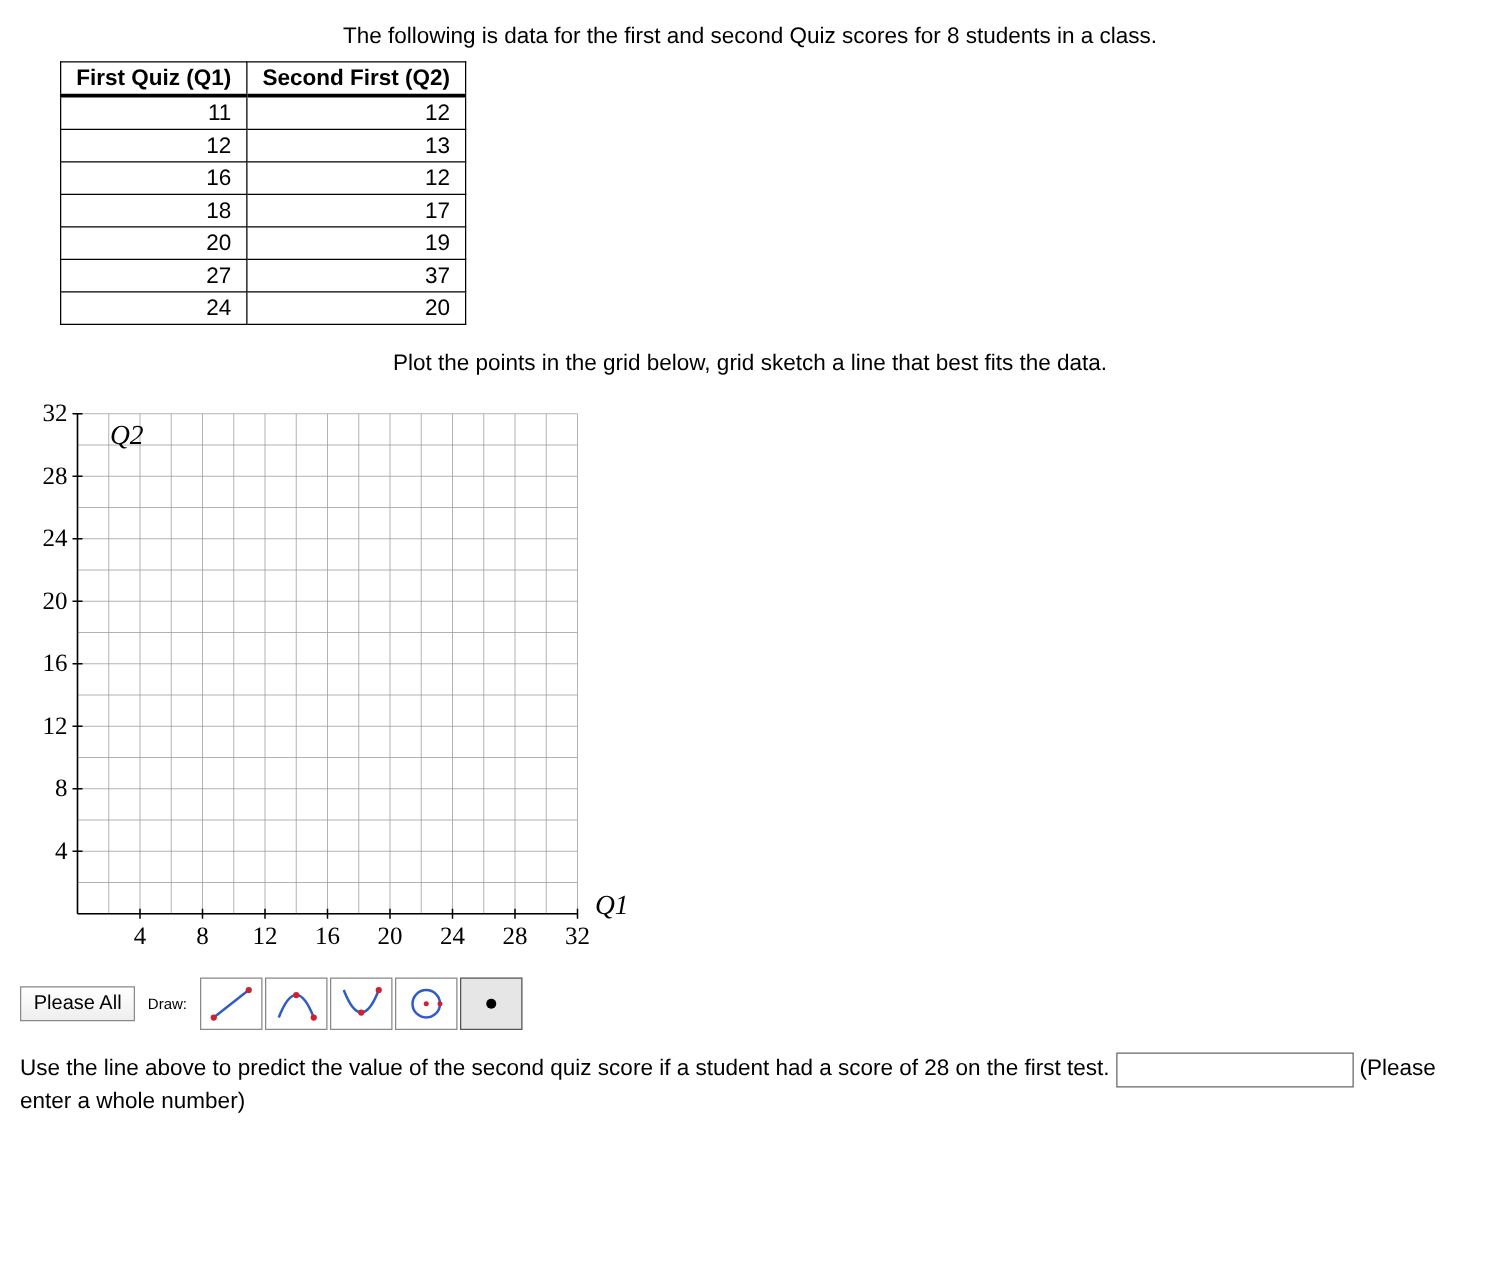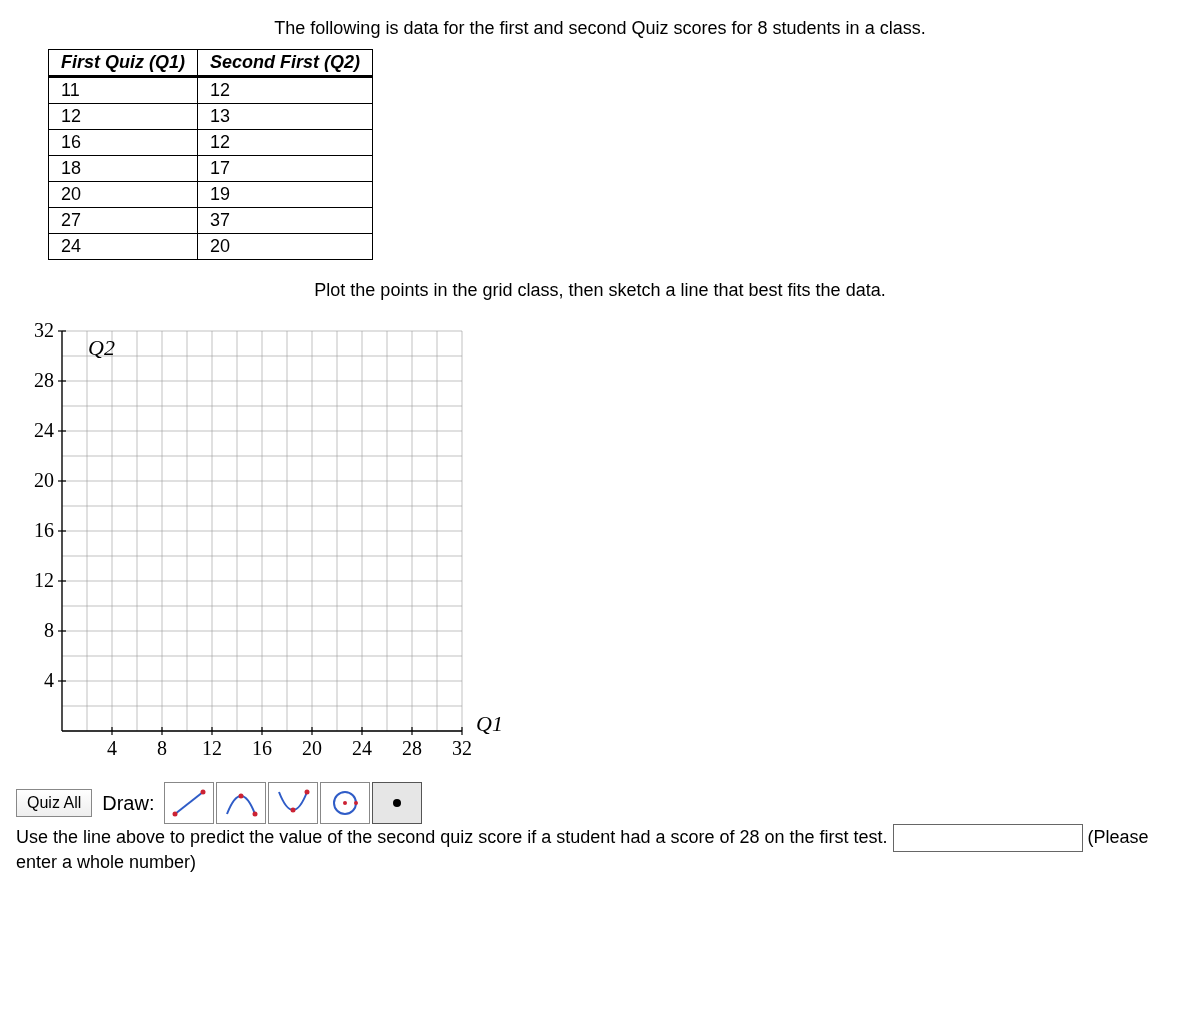--- a/index.html
+++ b/index.html
@@ -15,26 +15,25 @@
   .data-table {
     border-collapse: collapse;
     margin-left: 32px;
   }
   .data-table th {
     border: 1px solid #000;
     border-bottom: 3px solid #000;
     padding: 2px 12px;
     font-weight: bold;
     text-align: right;
-    font-style: italic;
   }
   .data-table td {
     border: 1px solid #000;
     padding: 2px 12px;
-    text-align: left;
+    text-align: right;
     min-width: 120px;
   }
   .prompt {
     margin: 4px 0 10px 0;
     text-align: center;
   }
   .chart-wrap {
     position: relative;
     margin-top: 6px;
   }
@@ -46,37 +45,38 @@
   }
   .btn {
     border: 1px solid #888;
     background: linear-gradient(#fff,#eee);
     padding: 4px 10px;
     font-size: 16px;
     cursor: pointer;
   }
   .draw-label {
     padding: 4px 8px;
-    font-size: 20px;
+    font-size: 12px;
   }
   .tool {
     border: 1px solid #888;
     width: 48px;
     height: 40px;
     display: flex;
     align-items: center;
     justify-content: center;
     cursor: pointer;
     background: #fff;
   }
   .tool.selected {
     background: #e6e6e6;
     border-color: #555;
   }
   .answer-row {
+    margin-top: 18px;
   }
   .answer-input {
     border: 1px solid #666;
     height: 22px;
     width: 180px;
     font-size: 16px;
     padding: 2px 4px;
     vertical-align: baseline;
   }
 </style>
@@ -117,21 +117,21 @@
         <td>27</td>
         <td>37</td>
       </tr>
     <tr>
         <td>24</td>
         <td>20</td>
       </tr>
   </tbody>
 </table>
 
-<p class="prompt" style="margin-top:20px">Plot the points in the grid class, then sketch a line that best fits the data.</p>
+<p class="prompt" style="margin-top:20px">Plot the points in the grid below, grid sketch a line that best fits the data.</p>
 
 <div class="chart-wrap">
 <svg width="490" height="460" viewBox="0 0 490 460">
 
   <g>
 
     <g stroke="#999" stroke-width="0.6">
       <line x1="46" y1="20" x2="46" y2="420"></line>
       <line x1="71" y1="20" x2="71" y2="420"></line>
       <line x1="96" y1="20" x2="96" y2="420"></line>
@@ -214,21 +214,21 @@
     <text x="396" y="444">28</text>
     <text x="446" y="444">32</text>
   </g>
 
   <text x="72" y="44" font-family="Times New Roman, serif" font-size="22" font-style="italic">Q2</text>
   <text x="460" y="420" font-family="Times New Roman, serif" font-size="22" font-style="italic">Q1</text>
 </svg>
 </div>
 
 <div class="toolbar">
-  <button class="btn">Quiz All</button>
+  <button class="btn">Please All</button>
   <span class="draw-label">Draw:</span>
 
   <div class="tool">
     <svg width="36" height="30">
       <line x1="4" y1="26" x2="32" y2="4" stroke="#2f5cc7" stroke-width="2"></line>
       <circle cx="4" cy="26" r="2.5" fill="#c23"></circle>
       <circle cx="32" cy="4" r="2.5" fill="#c23"></circle>
     </svg>
   </div>
 

